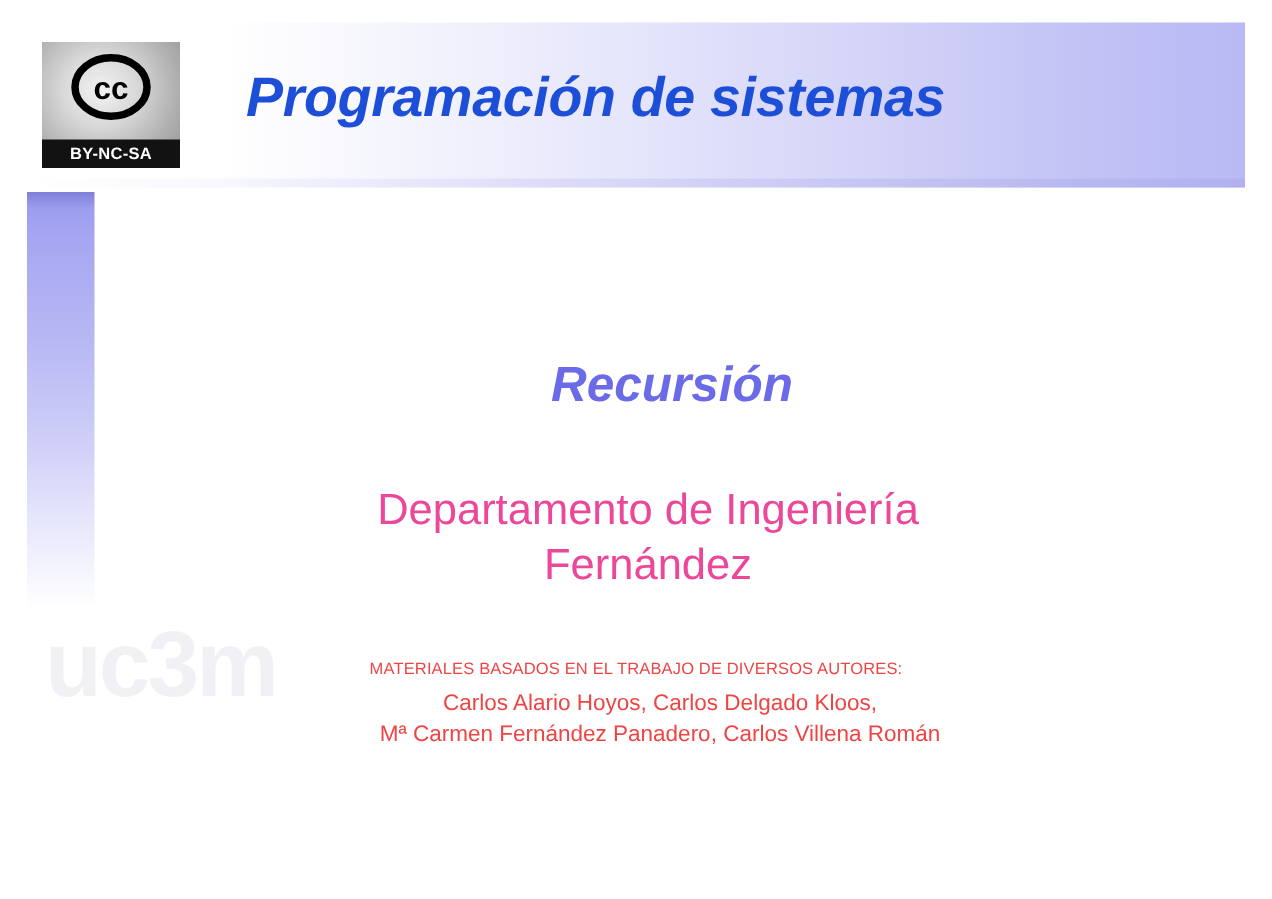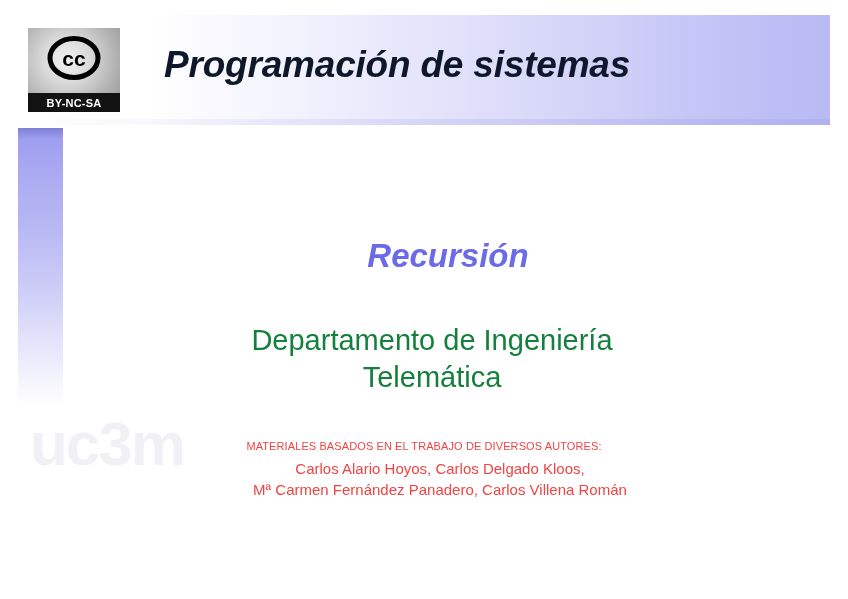--- a/index.html
+++ b/index.html
@@ -86,21 +86,21 @@
   }
 
   
   .header-title {
     position: absolute;
     left: 164px;
     top: 44px;
     font-size: 37px;
     font-weight: 700;
     font-style: italic;
-    color: #0f172a;
+    color: #1d4ed8;
     letter-spacing: -0.2px;
     white-space: nowrap;
   }
 
   
   .side-strip {
     position: absolute;
     left: 18px;
     top: 128px;
     width: 45px;
@@ -145,21 +145,21 @@
     margin-left: 48px;
   }
   .dept {
     position: absolute;
     left: 16px;
     right: 0;
     top: 322px;
     text-align: center;
     font-size: 29px;
     font-weight: 400;
-    color: #15803d;
+    color: #ec4899;
     line-height: 1.28;
   }
 
   
   .credits {
     position: absolute;
     left: 0;
     right: 0;
     top: 439px;
     text-align: center;
@@ -220,21 +220,21 @@
   <div class="header-title">Programación de sistemas</div>
 
   <div class="side-strip"></div>
 
   <div class="watermark">uc3m</div>
 
   <div class="subject-title">Recursión</div>
 
   <div class="dept">
     <div>Departamento de Ingeniería</div>
-    <div>Telemática</div>
+    <div>Fernández</div>
   </div>
 
   <div class="credits">
     <div class="credits-heading">MATERIALES BASADOS EN EL TRABAJO DE DIVERSOS AUTORES:</div>
     <div class="credits-names">
       <div>Carlos Alario Hoyos, Carlos Delgado Kloos,</div>
       <div>Mª Carmen Fernández Panadero, Carlos Villena Román</div>
     </div>
   </div>
 

